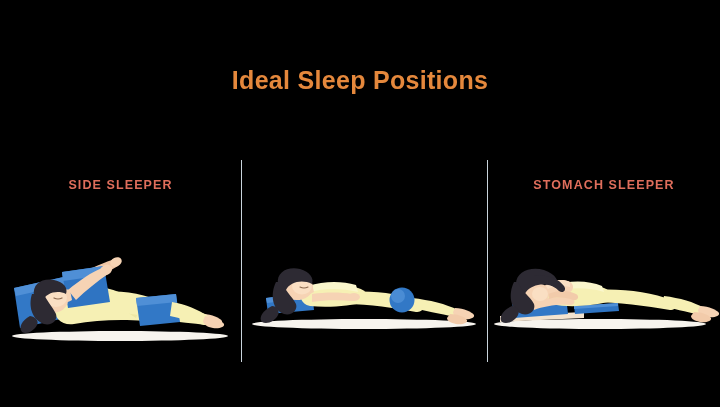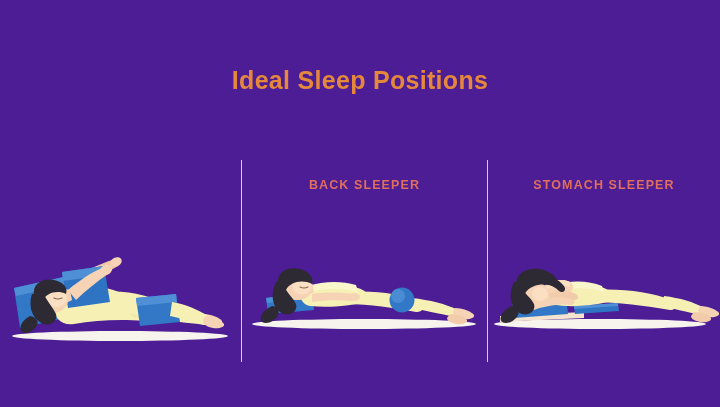--- a/index.html
+++ b/index.html
@@ -12,21 +12,21 @@
     background: #fbfbfb;
     font-family: "Liberation Sans", sans-serif;
     overflow: hidden;
     position: relative;
   }
   .canvas {
     position: absolute;
     inset: 0;
     width: 720px;
     height: 407px;
-    background: #4c1d95;
+    background: #000000;
   }
   .title {
     position: absolute;
     top: 66px;
     left: 0;
     width: 720px;
     text-align: center;
     font-size: 25px;
     font-weight: bold;
     color: #e5883c;
@@ -84,20 +84,21 @@
 <div class="canvas">
 
   <div class="title">Ideal Sleep Positions</div>
 
   <div class="columns">
 
     <div class="divider d1"></div>
     <div class="divider d2"></div>
 
     <div class="col c1">
+      <div class="col-heading">SIDE SLEEPER</div>
 
       <div class="illus">
         <svg viewBox="0 0 241 125" xmlns="http://www.w3.org/2000/svg">
 
           <ellipse cx="120" cy="104" rx="108" ry="5" fill="#f7f4ee"></ellipse>
 
           <g>
             <path d="M14 56 L68 44 L74 84 L20 96 Z" fill="#3278c6"></path>
             <path d="M14 56 L68 44 L70 52 L16 64 Z" fill="#4f8fd6"></path>
           </g>
@@ -141,21 +142,20 @@
           <path d="M34 64 C32 52 42 46 54 48 C64 50 68 56 66 62 C58 58 46 60 42 70 C40 76 38 80 34 80 C30 78 30 70 34 64 Z" fill="#2d2a33"></path>
 
           <path d="M32 62 C28 74 32 88 44 92 C52 94 58 88 56 82 C52 74 46 68 44 62 Z" fill="#2d2a33"></path>
 
           <path d="M30 84 C22 88 18 96 22 100 C26 103 34 99 37 93 C39 89 36 85 30 84 Z" fill="#2d2a33"></path>
         </svg>
       </div>
     </div>
 
     <div class="col c2">
-      <div class="col-heading">BACK SLEEPER</div>
 
       <div class="illus">
         <svg viewBox="0 0 245 125" xmlns="http://www.w3.org/2000/svg">
           <ellipse cx="122" cy="92" rx="112" ry="5" fill="#f7f4ee"></ellipse>
 
           <g>
             <path d="M24 66 L70 60 L72 78 L26 82 Z" fill="#3278c6"></path>
             <path d="M24 66 L70 60 L70 66 L25 71 Z" fill="#4f8fd6"></path>
           </g>
 

